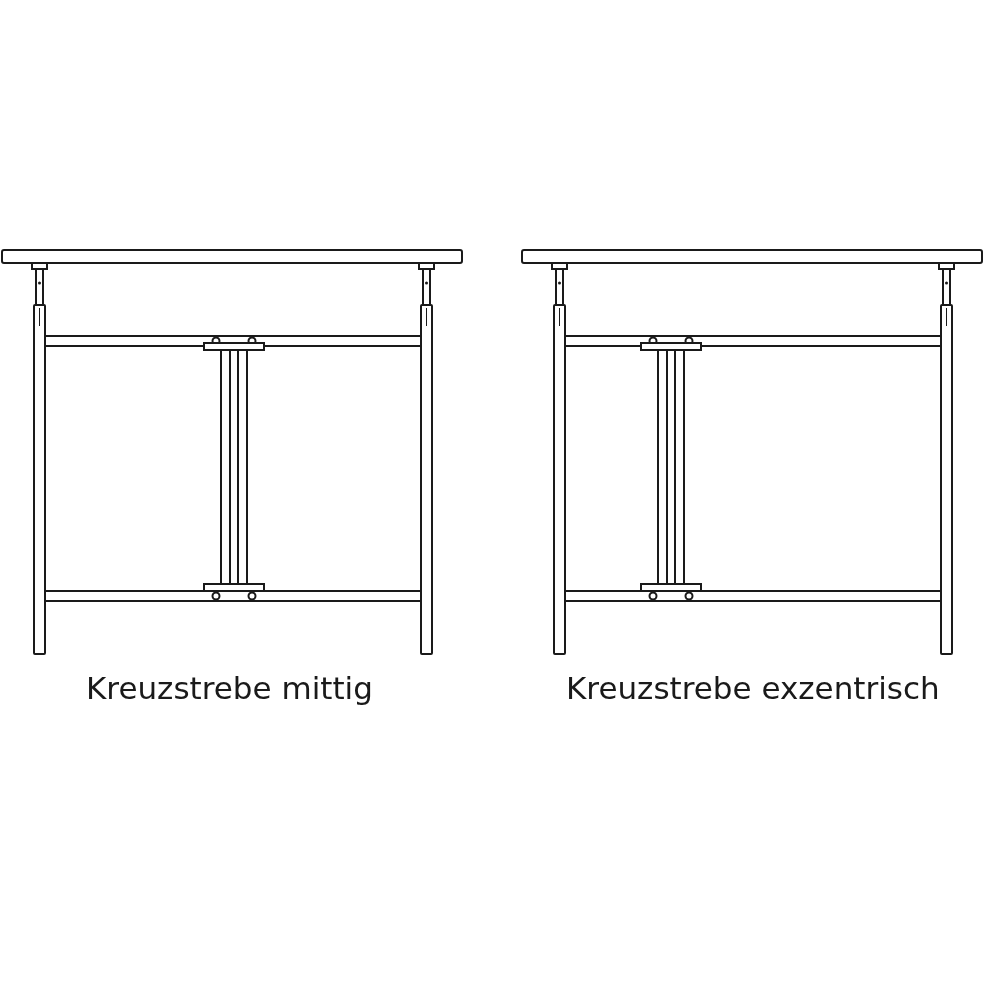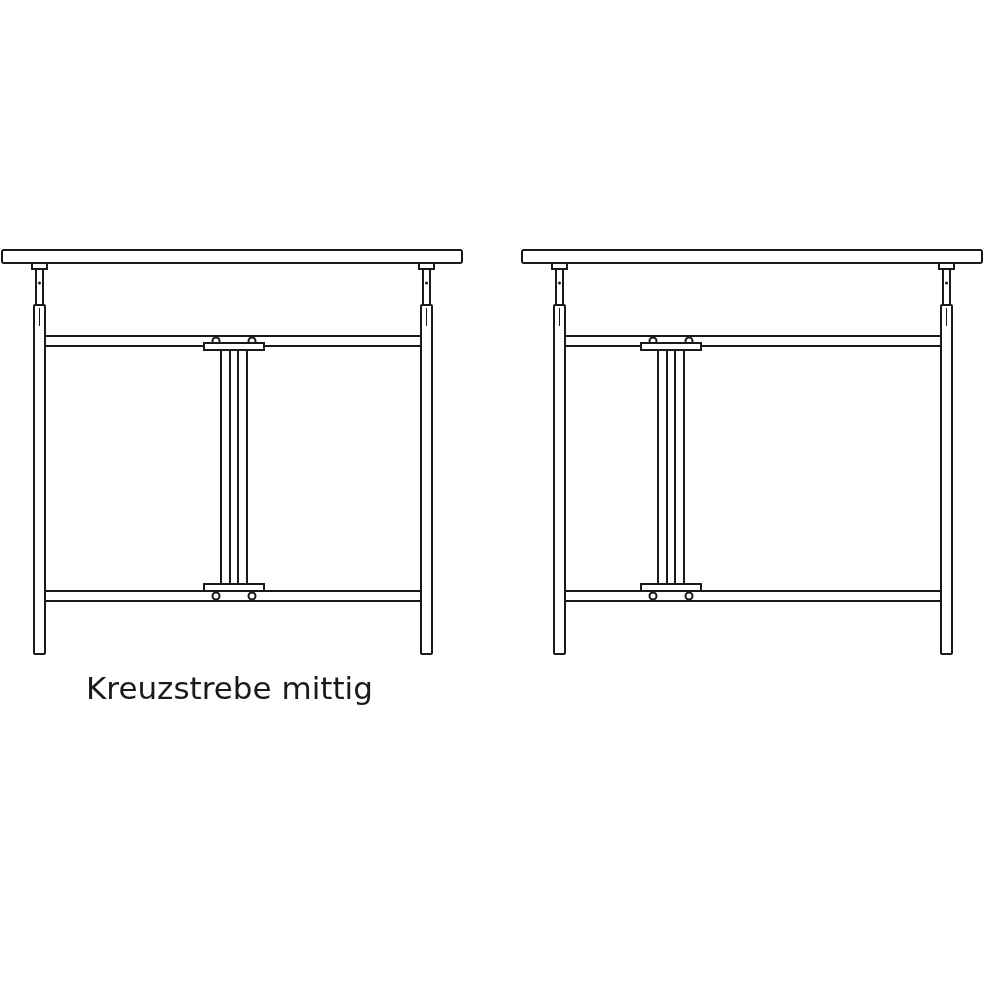--- a/index.html
+++ b/index.html
@@ -65,13 +65,14 @@
         <circle cx="653" cy="596" r="3.5" fill="#fff" stroke="#1a1a1a" stroke-width="2"></circle>
         <circle cx="689" cy="596" r="3.5" fill="#fff" stroke="#1a1a1a" stroke-width="2"></circle>
         <rect x="641" y="343" width="60" height="7" fill="#fff" stroke="#1a1a1a" stroke-width="2"></rect>
         <rect x="641" y="584" width="60" height="7" fill="#fff" stroke="#1a1a1a" stroke-width="2"></rect>
         <rect x="658" y="350" width="26" height="234" fill="#fff" stroke="#1a1a1a" stroke-width="2"></rect>
         <line x1="667" y1="350" x2="667" y2="584" stroke="#1a1a1a" stroke-width="2"></line>
         <line x1="675" y1="350" x2="675" y2="584" stroke="#1a1a1a" stroke-width="2"></line>
       </g>
     </svg>
   <div class="caption" id="cap-left">Kreuzstrebe mittig</div>
+  <div class="caption" id="cap-right">Kreuzstrebe exzentrisch</div>
 </div>
 
 </body></html>

